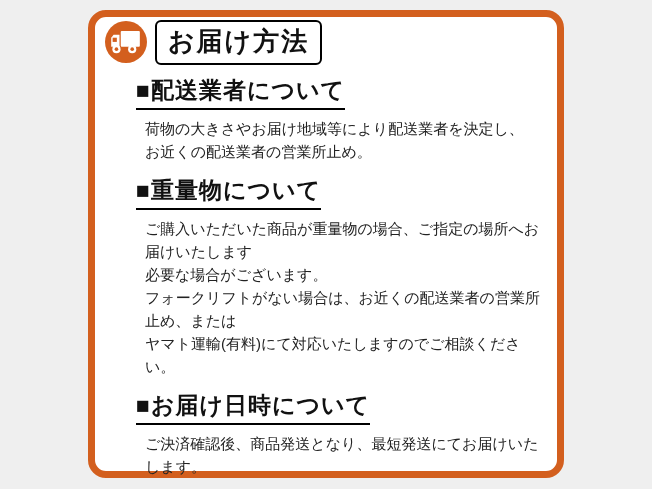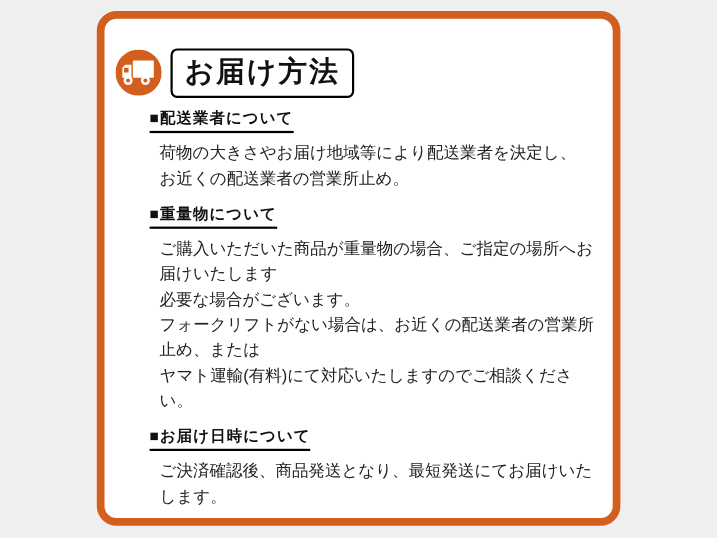--- a/index.html
+++ b/index.html
@@ -23,21 +23,21 @@
     height: 468px;
     box-sizing: border-box;
     background: #ffffff;
     border: 7px solid #d35f1e;
     border-radius: 18px;
   }
   .header {
     display: flex;
     align-items: center;
     gap: 8px;
-    margin: 28px 0 0 10px;
+    margin: 4px 0 0 10px;
     height: 42px;
   }
   .truck-badge {
     width: 42px;
     height: 42px;
     flex: 0 0 auto;
   }
   .title-box {
     display: inline-block;
     border: 2.5px solid #000000;
@@ -47,21 +47,21 @@
     font-weight: 600;
     letter-spacing: 2px;
     color: #111111;
     background: #ffffff;
   }
   .sec-head {
     margin: 12px 0 7px 41px;
   }
   .sec-head .heading {
     display: inline-block;
-    font-size: 14px;
+    font-size: 23px;
     font-weight: 700;
     letter-spacing: 1px;
     border-bottom: 2px solid #000000;
     padding-bottom: 2px;
     color: #111111;
   }
   .sec-body {
     margin-left: 50px;
     margin-right: 14px;
     font-size: 15px;

